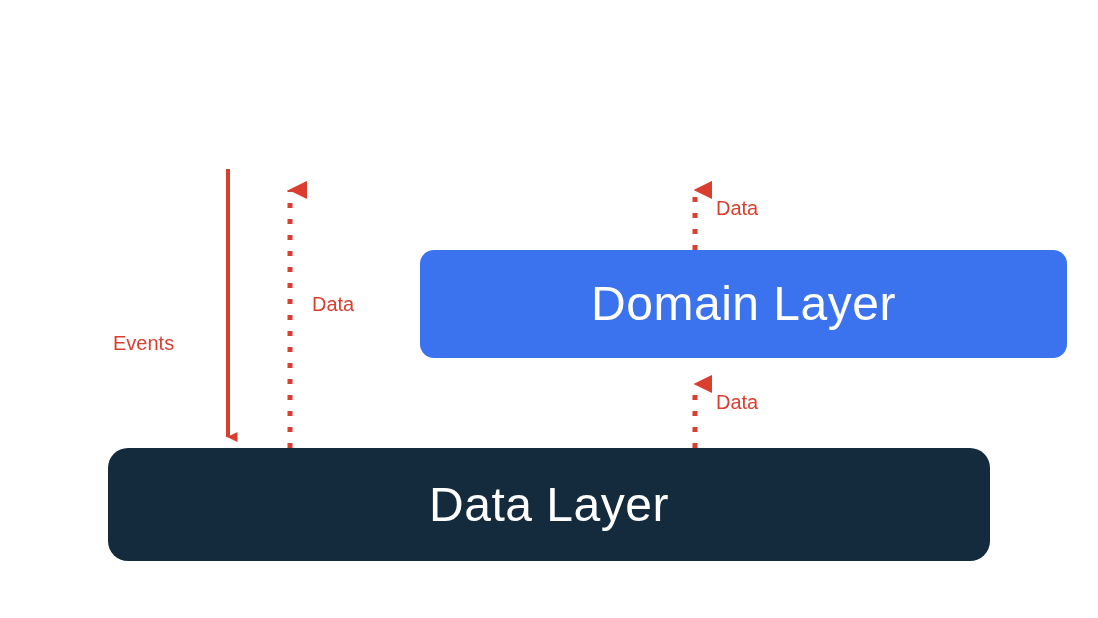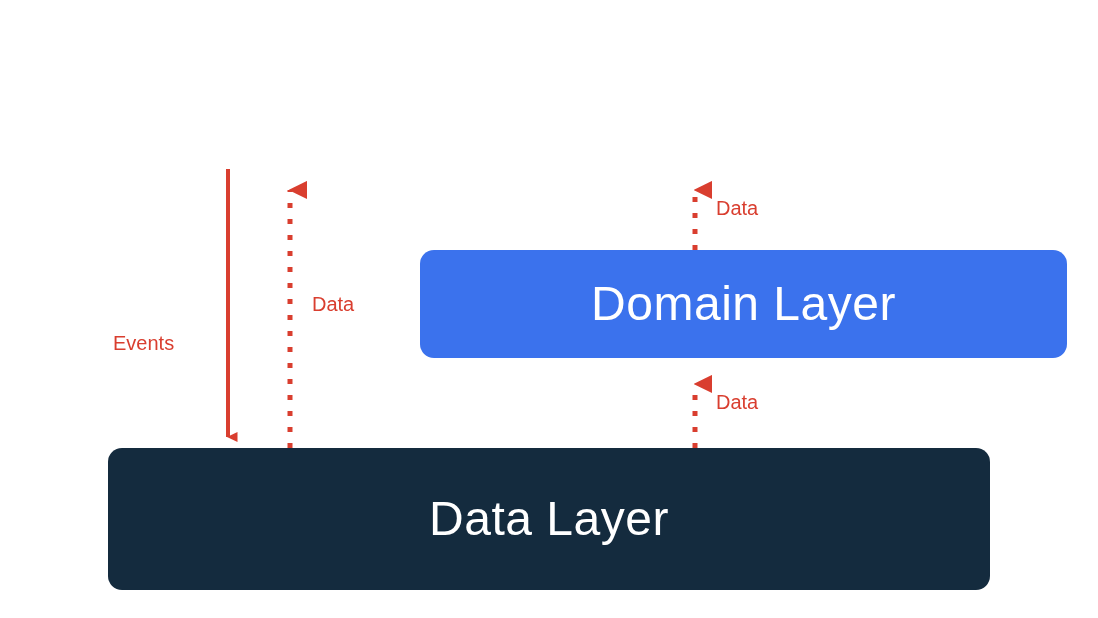--- a/index.html
+++ b/index.html
@@ -52,22 +52,23 @@
     width: 647px;
     height: 108px;
     background: #3B72ED;
   }
   #domain-layer-box .layer-label { font-size: 48px; }
 
   #data-layer-box {
     left: 108px;
     top: 448px;
     width: 882px;
-    height: 142px;
+    height: 113px;
     background: #142B3E;
+    border-radius: 20px;
   }
   #data-layer-box .layer-label { font-size: 48px; }
 
   
   #connectors {
     position: absolute;
     left: 0;
     top: 0;
     width: 1098px;
     height: 618px;

